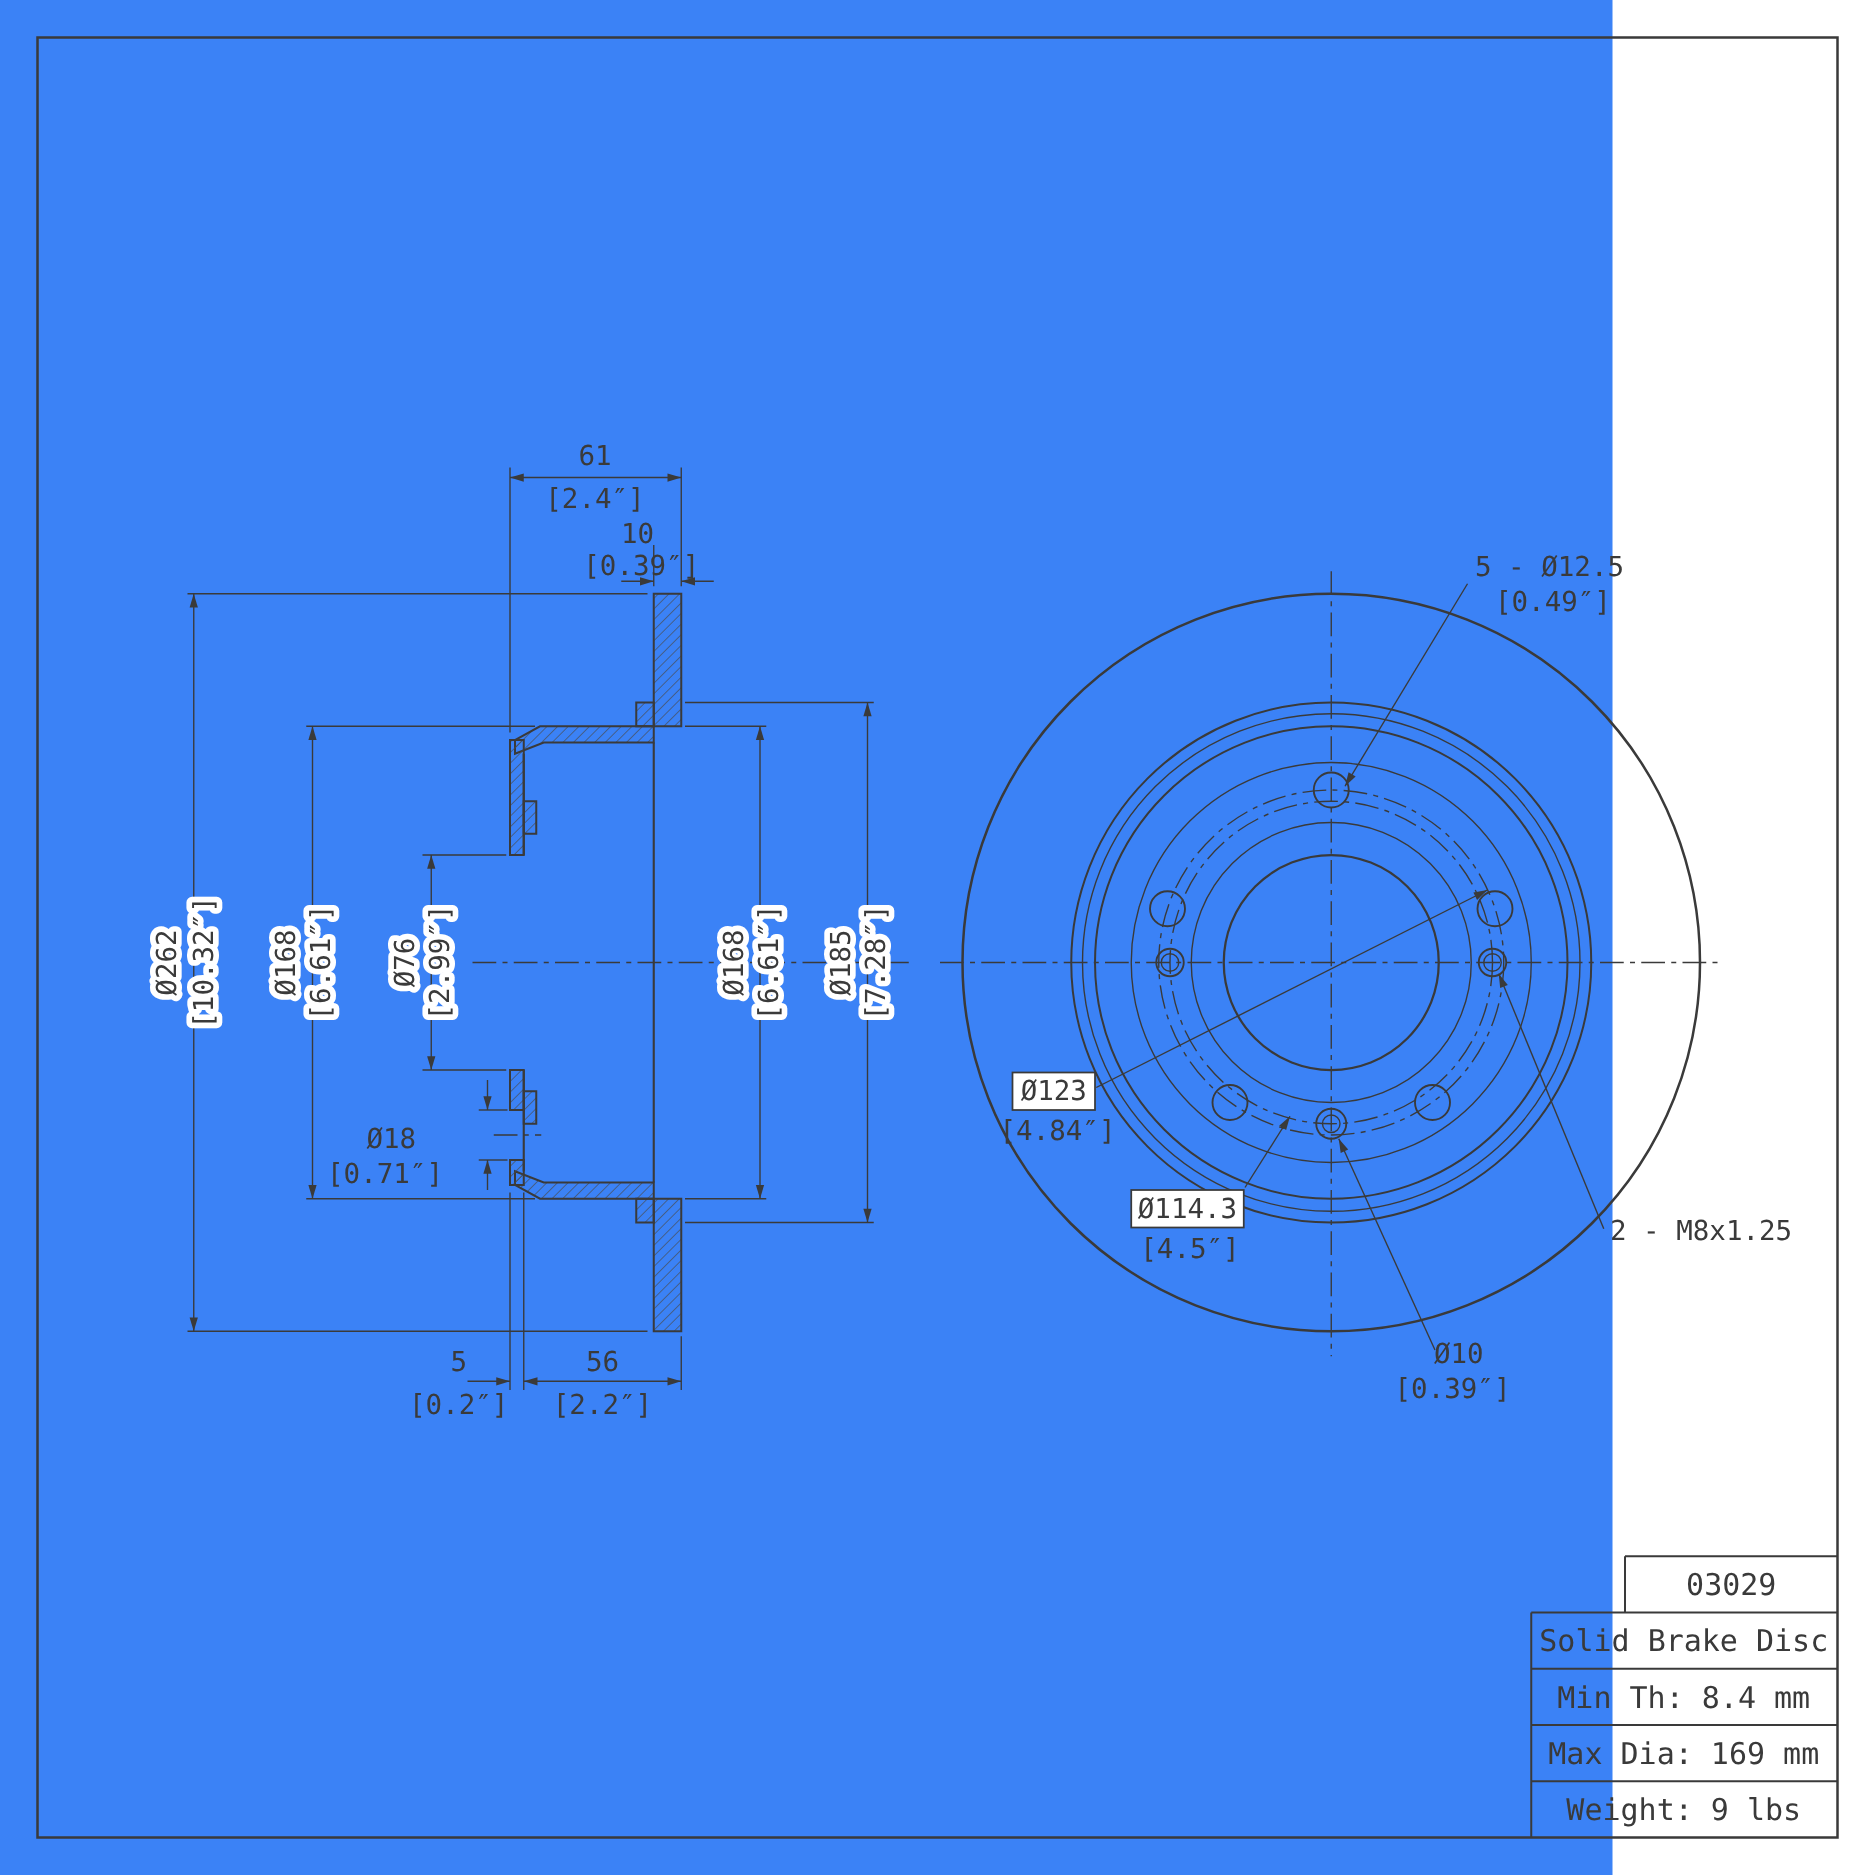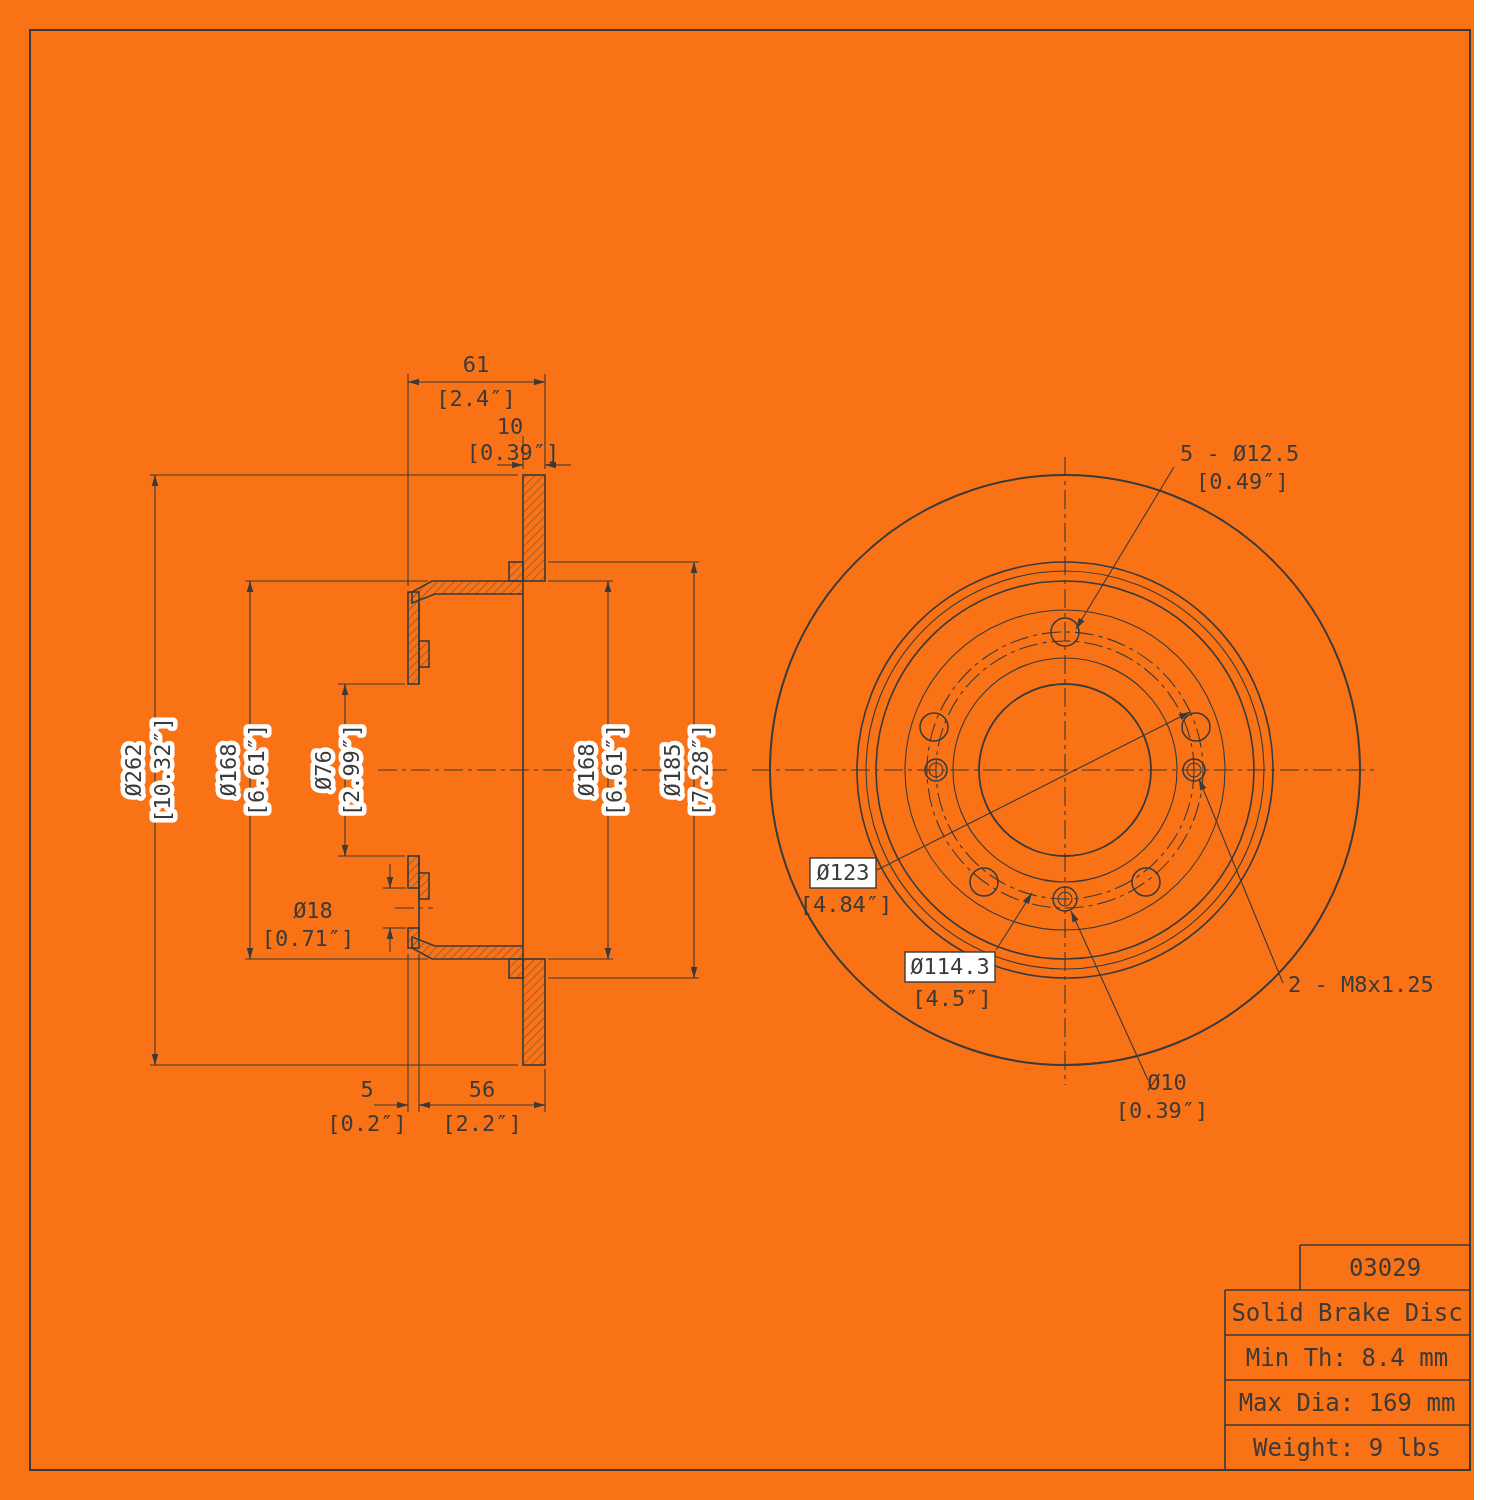--- a/index.html
+++ b/index.html
@@ -1,16 +1,16 @@
 <!DOCTYPE html>
 <html><head>
 <meta charset="utf-8">
 <style>
   html,body{margin:0;padding:0;background:#ffffff}
-  .page{width:1474px;height:1500px;background:#f97316;position:relative;
+  .page{width:1290px;height:1500px;background:#3b82f6;position:relative;
         font-family:"DejaVu Sans Mono",monospace}
   svg{display:block}
   .part{stroke:#3a3a3a;stroke-width:1.7;fill:none}
   .hatched{fill:url(#hatch);stroke:#3a3a3a;stroke-width:1.6}
   .dim{stroke:#3a3a3a;stroke-width:1.1;fill:none}
   .cl{stroke:#3a3a3a;stroke-width:1.1;fill:none;stroke-dasharray:19 5 4 5}
   .txt{font-family:"DejaVu Sans Mono",monospace;font-size:22px;fill:#3a3a3a}
   .tb{font-family:"DejaVu Sans Mono",monospace;font-size:24px;fill:#3a3a3a}
   .halo{stroke:#ffffff;stroke-width:9px;paint-order:stroke;stroke-linejoin:round}
 </style>

